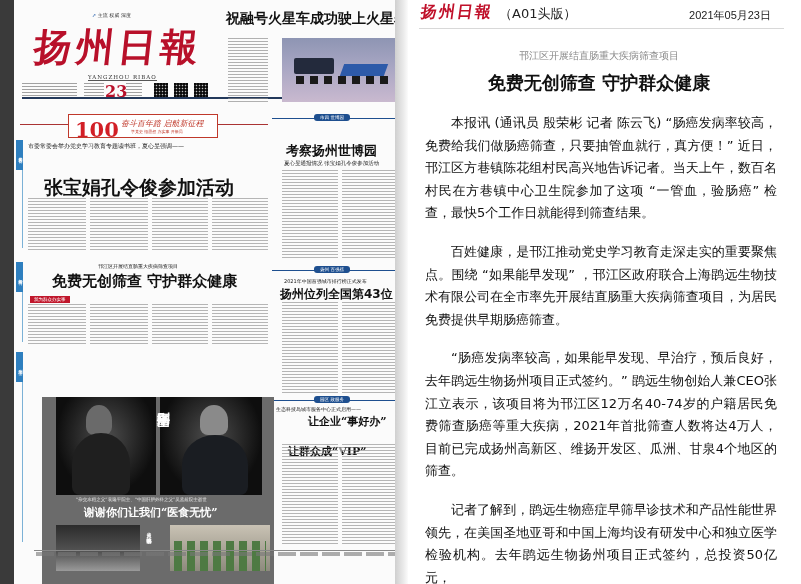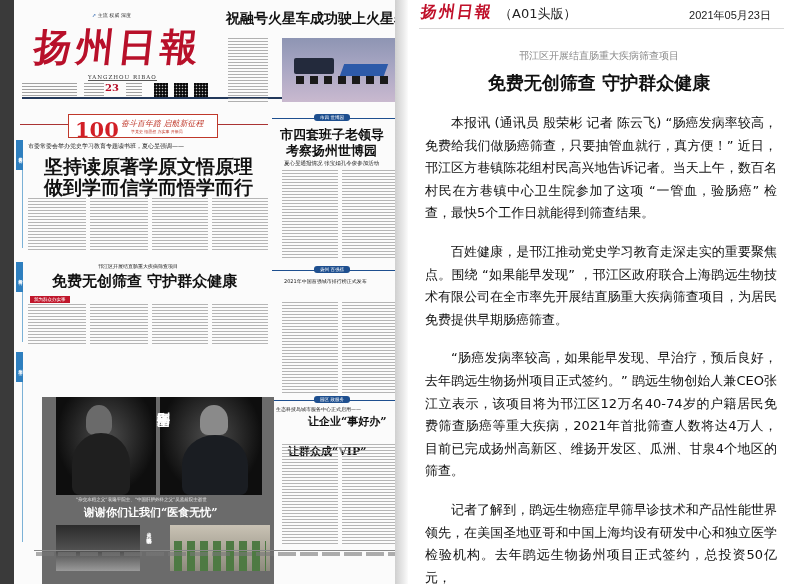--- a/index.html
+++ b/index.html
@@ -12,21 +12,21 @@
   .paper-edge { position: absolute; left: 395px; top: 0; width: 14px; height: 584px;
     background: linear-gradient(to right, #cfcfcf, #eaeaea 60%, #ffffff); }
 
   .masthead { position: absolute; left: 0; top: 0; width: 195px; height: 100px; }
   .slogan { position: absolute; left: 78px; top: 12px; font-size: 5px; color: #333; font-family: "DejaVu Serif", serif; }
   .slogan::before { content: "➚ "; color: #1e5aa8; }
   .mast-title { position: absolute; left: 20px; top: 22px; font-family: "DejaVu Serif", serif; font-size: 38px; font-weight: bold; color: #b8102a; letter-spacing: 4px; transform: skewX(-6deg); }
   .mast-pinyin { position: absolute; left: 74px; top: 74px; font-size: 5.5px; color: #333; font-family: "DejaVu Serif", serif; letter-spacing: 1px; border-bottom: 1px solid #555; }
   .mast-info { position: absolute; left: 8px; top: 83px; width: 190px; height: 14px; }
   .mast-info .small { position: absolute; font-size: 3.5px; color: #555; line-height: 4px; }
-  .mast-day { position: absolute; left: 91px; top: 82px; font-size: 10px; font-weight: bold; color: #b8102a; font-family: "DejaVu Serif", serif; }
+  .mast-day { position: absolute; left: 91px; top: 82px; font-size: 16px; font-weight: bold; color: #b8102a; font-family: "DejaVu Serif", serif; }
   .qr { position: absolute; top: 83px; width: 14px; height: 14px; background:
       repeating-linear-gradient(0deg,#333 0 2px,#ddd 2px 3px),
       repeating-linear-gradient(90deg,#333 0 2px,#ddd 2px 3px); background-blend-mode: multiply; }
   .mast-rule { position: absolute; left: 8px; top: 97px; width: 380px; height: 2px; background: #23395b; }
 
   .lead-story { position: absolute; left: 196px; top: 0; width: 194px; height: 108px; }
   .lead-title { position: absolute; left: 16px; top: 10px; font-size: 14px; font-weight: bold; color: #111; white-space: nowrap; }
   .lead-text { position: absolute; left: 18px; top: 38px; width: 40px; height: 64px;
     background: repeating-linear-gradient(180deg, #888 0 1px, transparent 1px 3px); opacity: .65; }
   .mars-photo { position: absolute; left: 72px; top: 38px; width: 122px; height: 64px;
@@ -122,40 +122,39 @@
     </div>
 
     <div class="section-rule" style="top:140px;height:108px;"></div>
     <div class="side-tag" style="top:140px;height:30px;">学党史 教育</div>
     <div class="section-rule" style="top:262px;height:80px;"></div>
     <div class="side-tag" style="top:262px;height:30px;">新闻 特写</div>
     <div class="section-rule" style="top:352px;height:190px;"></div>
     <div class="side-tag" style="top:352px;height:30px;">痛别 国士</div>
 
     <div class="kicker" style="left:14px;top:142px;">市委常委会举办党史学习教育专题读书班，夏心旻强调——</div>
-    <div class="headline" style="left:30px;top:154px;font-size:19px;">坚持读原著学原文悟原理</div>
-    <div class="headline" style="left:30px;top:175px;font-size:19px;">做到学而信学而悟学而行</div>
+    <div class="headline" style="left:30px;top:175px;font-size:19px;">张宝娟孔令俊参加活动</div>
     <div class="body-cols" style="left:14px;top:198px;width:240px;height:52px;">
       <div class="col-gap" style="left:58px;"></div>
       <div class="col-gap" style="left:120px;"></div>
       <div class="col-gap" style="left:180px;"></div>
     </div>
 
     <div class="blue-rule" style="left:258px;top:118px;width:134px;"></div>
     <div class="tag-pill" style="left:300px;top:114px;">市四 世博园</div>
-    <div class="headline" style="left:266px;top:126px;font-size:13px;">市四套班子老领导</div>
     <div class="headline" style="left:272px;top:142px;font-size:13px;">考察扬州世博园</div>
     <div class="kicker" style="left:270px;top:160px;font-size:5.5px;">夏心旻通报情况 张宝娟孔令俊参加活动</div>
     <div class="body-cols" style="left:268px;top:170px;width:118px;height:90px;">
       <div class="col-gap" style="left:56px;"></div>
     </div>
 
     <div class="blue-rule" style="left:258px;top:270px;width:134px;"></div>
     <div class="tag-pill" style="left:300px;top:266px;">扬州 百强榜</div>
     <div class="kicker" style="left:270px;top:278px;font-size:5px;">2021年中国百强城市排行榜正式发布</div>
+    <div class="headline" style="left:266px;top:286px;font-size:12px;">扬州位列全国第43位</div>
     <div class="body-cols" style="left:268px;top:302px;width:118px;height:92px;">
       <div class="col-gap" style="left:56px;"></div>
     </div>
 
     <div class="kicker" style="left:84px;top:263px;font-size:5px;">邗江区开展结直肠重大疾病筛查项目</div>
     <div class="headline" style="left:38px;top:272px;font-size:15px;">免费无创筛查  守护群众健康</div>
     <div class="red-tag" style="left:16px;top:296px;">我为群众办实事</div>
     <div class="body-cols" style="left:14px;top:304px;width:240px;height:42px;">
       <div class="col-gap" style="left:58px;"></div>
       <div class="col-gap" style="left:120px;"></div>

